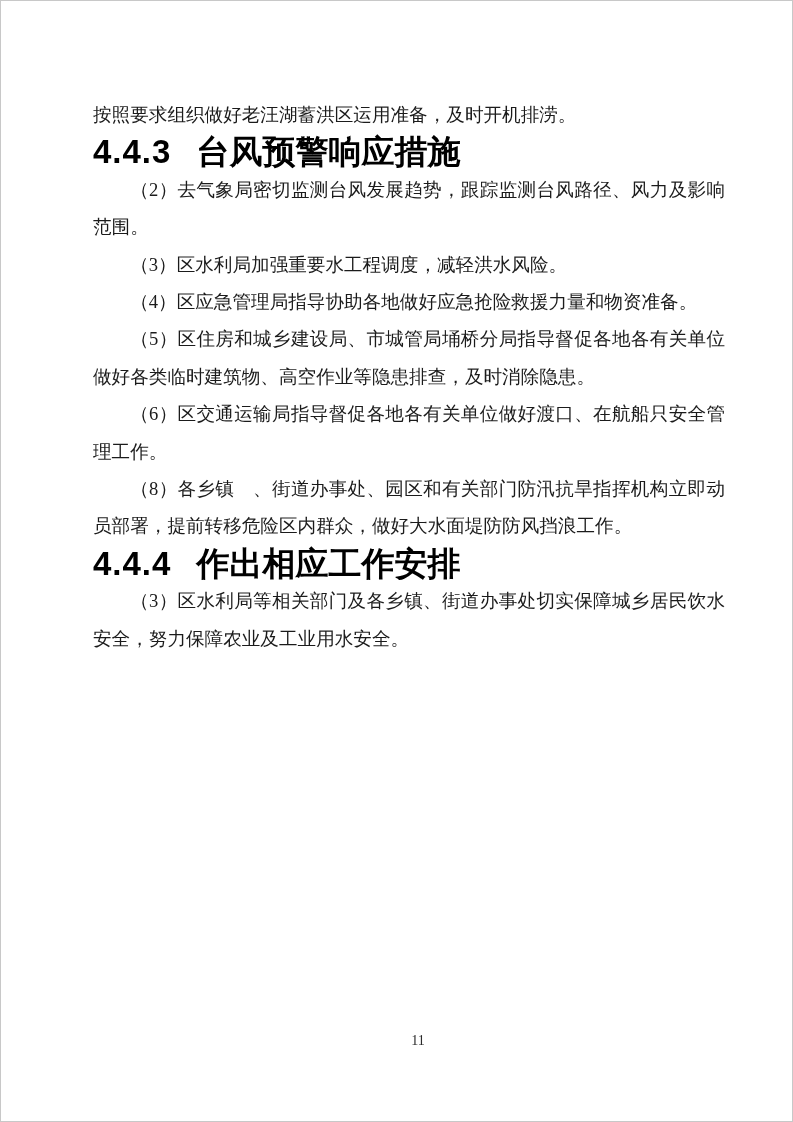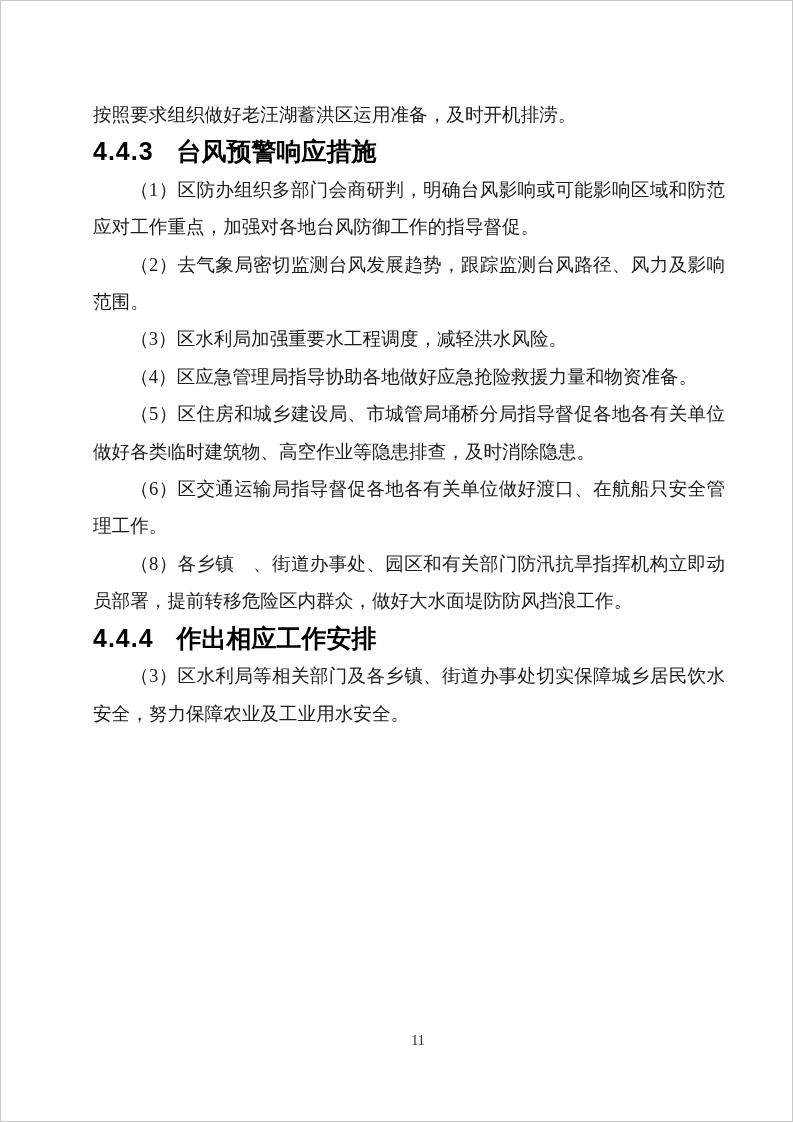--- a/index.html
+++ b/index.html
@@ -33,21 +33,21 @@
     text-indent: 2em;
   }
   p.body.continuation {
     text-indent: 0;
   }
   h3.heading {
     margin: 0;
     padding: 0;
     font-family: "Liberation Sans", "DejaVu Sans", sans-serif;
     font-weight: bold;
-    font-size: 25px;
+    font-size: 33px;
     line-height: 37.4px;
     color: #000000;
     text-align: left;
     text-indent: 0;
   }
   h3.heading .hnum {
     margin-right: 16px;
     letter-spacing: 1px;
   }
   .pageno {
@@ -68,21 +68,20 @@
 <div class="page">
   <div class="content">
 
     <p class="body continuation">按照要求组织做好老汪湖蓄洪区运用准备，及时开机排涝。</p>
 
     <h3 class="heading">
       <span class="hnum">4.4.3</span>
       <span class="htitle">台风预警响应措施</span>
     </h3>
 
-    <p class="body">（1）区防办组织多部门会商研判，明确台风影响或可能影响区域和防范应对工作重点，加强对各地台风防御工作的指导督促。</p>
     <p class="body">（2）去气象局密切监测台风发展趋势，跟踪监测台风路径、风力及影响范围。</p>
     <p class="body">（3）区水利局加强重要水工程调度，减轻洪水风险。</p>
     <p class="body">（4）区应急管理局指导协助各地做好应急抢险救援力量和物资准备。</p>
     <p class="body">（5）区住房和城乡建设局、市城管局埇桥分局指导督促各地各有关单位做好各类临时建筑物、高空作业等隐患排查，及时消除隐患。</p>
     <p class="body">（6）区交通运输局指导督促各地各有关单位做好渡口、在航船只安全管理工作。</p>
     <p class="body">（8）各乡镇　、街道办事处、园区和有关部门防汛抗旱指挥机构立即动员部署，提前转移危险区内群众，做好大水面堤防防风挡浪工作。</p>
 
     <h3 class="heading">
       <span class="hnum">4.4.4</span>
       <span class="htitle">作出相应工作安排</span>

